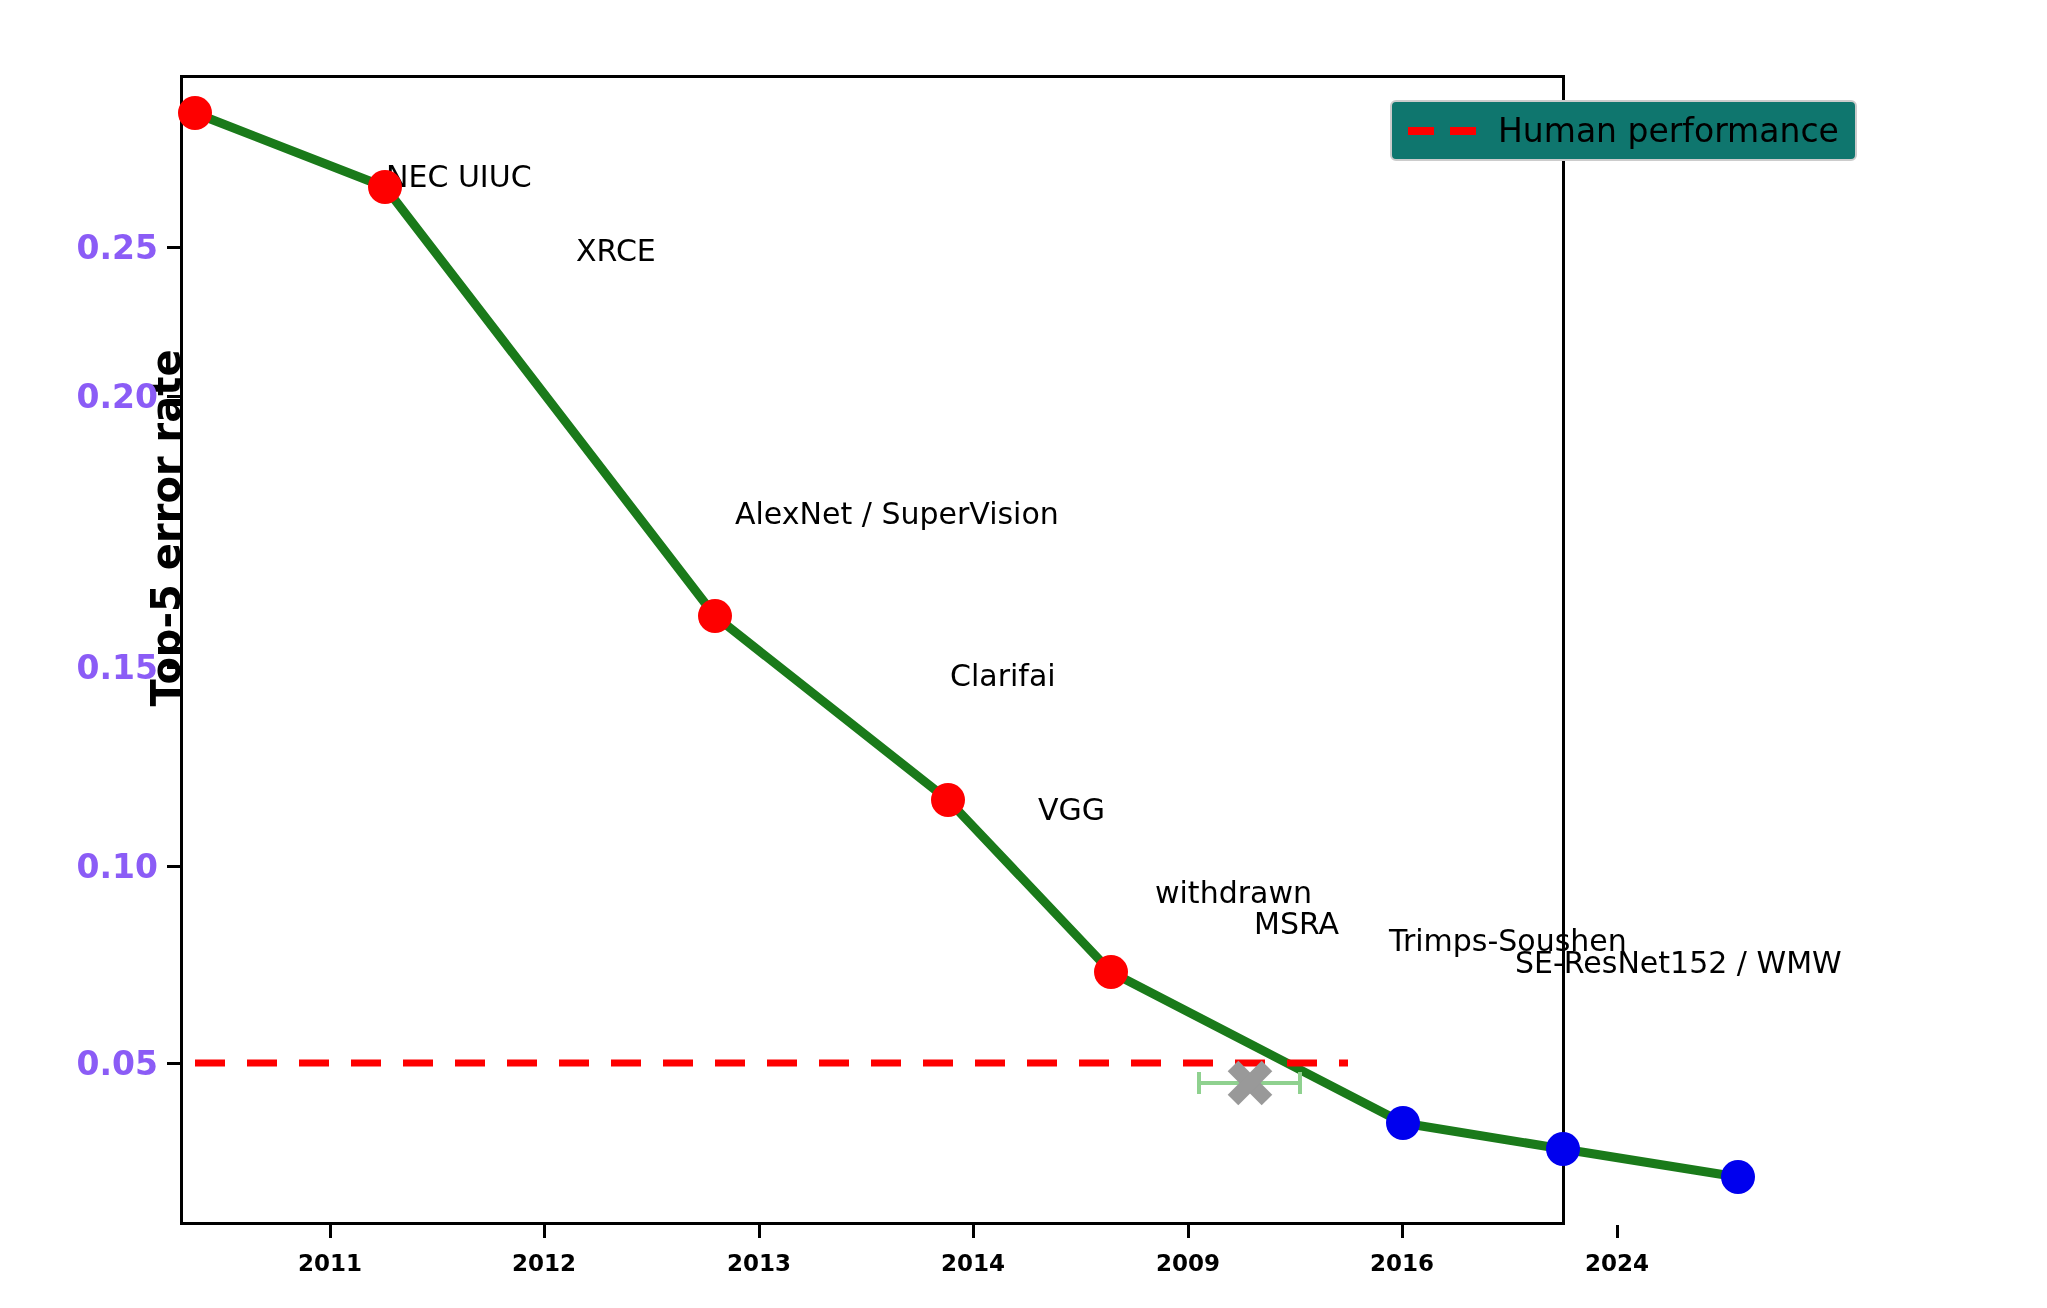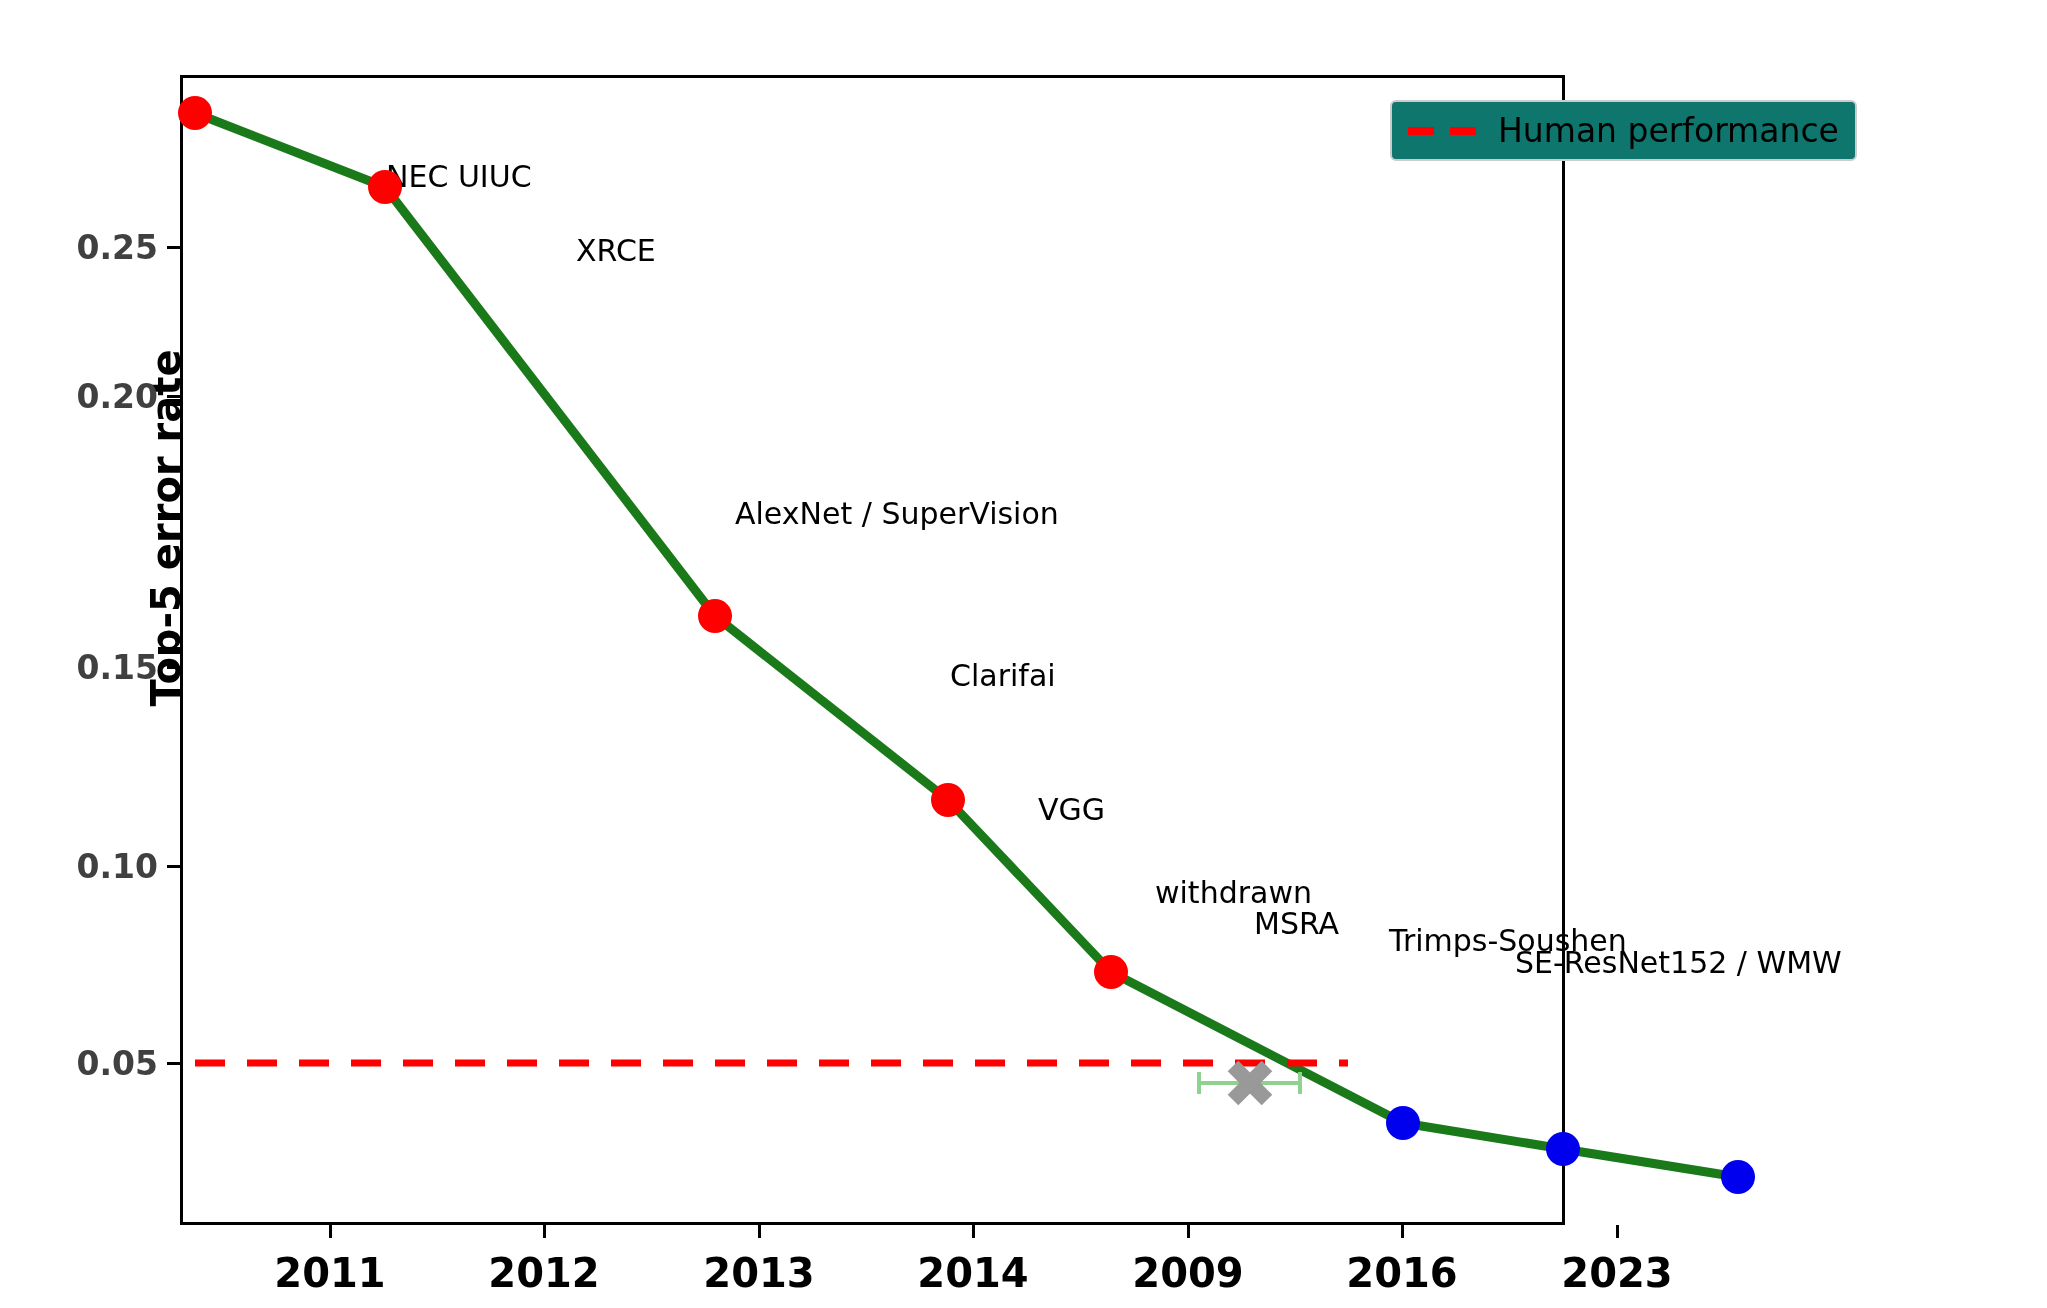--- a/index.html
+++ b/index.html
@@ -62,34 +62,34 @@
     color: #000000;
     white-space: nowrap;
   }
   
   .ytick-label {
     position: absolute;
     right: 0;
     text-align: left;
     font-size: 33px;
     font-weight: bold;
-    color: #404040;
+    color: #8b5cf6;
     transform: translateY(-50%);
     white-space: nowrap;
   }
   .ytick-mark {
     position: absolute;
     width: 13px;
     height: 3px;
     background: #000000;
   }
   .xtick-label {
     position: absolute;
     top: 1250px;
-    font-size: 40px;
+    font-size: 23px;
     font-weight: bold;
     color: #000000;
     transform: translateX(-50%);
     white-space: nowrap;
   }
   .xtick-mark {
     position: absolute;
     width: 3px;
     height: 13px;
     background: #000000;
@@ -166,21 +166,21 @@
       <div class="xtick-label" style="left: 544px;">2012</div>
       <div class="xtick-mark" style="left: 543px; top: 1225px;"></div>
       <div class="xtick-label" style="left: 759px;">2013</div>
       <div class="xtick-mark" style="left: 758px; top: 1225px;"></div>
       <div class="xtick-label" style="left: 973px;">2014</div>
       <div class="xtick-mark" style="left: 972px; top: 1225px;"></div>
       <div class="xtick-label" style="left: 1188px;">2009</div>
       <div class="xtick-mark" style="left: 1187px; top: 1225px;"></div>
       <div class="xtick-label" style="left: 1402px;">2016</div>
       <div class="xtick-mark" style="left: 1401px; top: 1225px;"></div>
-      <div class="xtick-label" style="left: 1617px;">2023</div>
+      <div class="xtick-label" style="left: 1617px;">2024</div>
       <div class="xtick-mark" style="left: 1616px; top: 1225px;"></div>
     </div>
 
   <div id="axes">
     <div id="plot-inner">
 
       <svg class="overlay" id="svg-lines" width="1385" height="1150">
           <polyline points="12,35 202,109 532,538 765,722 928,894 1220,1045 1380,1071 1555,1099" fill="none" stroke="#1a7a1a" stroke-width="9" stroke-linejoin="round" stroke-linecap="round"></polyline>
           <line x1="12" y1="985" x2="1165" y2="985" stroke="#fe0000" stroke-width="7" stroke-dasharray="30 22"></line>
           <g>

